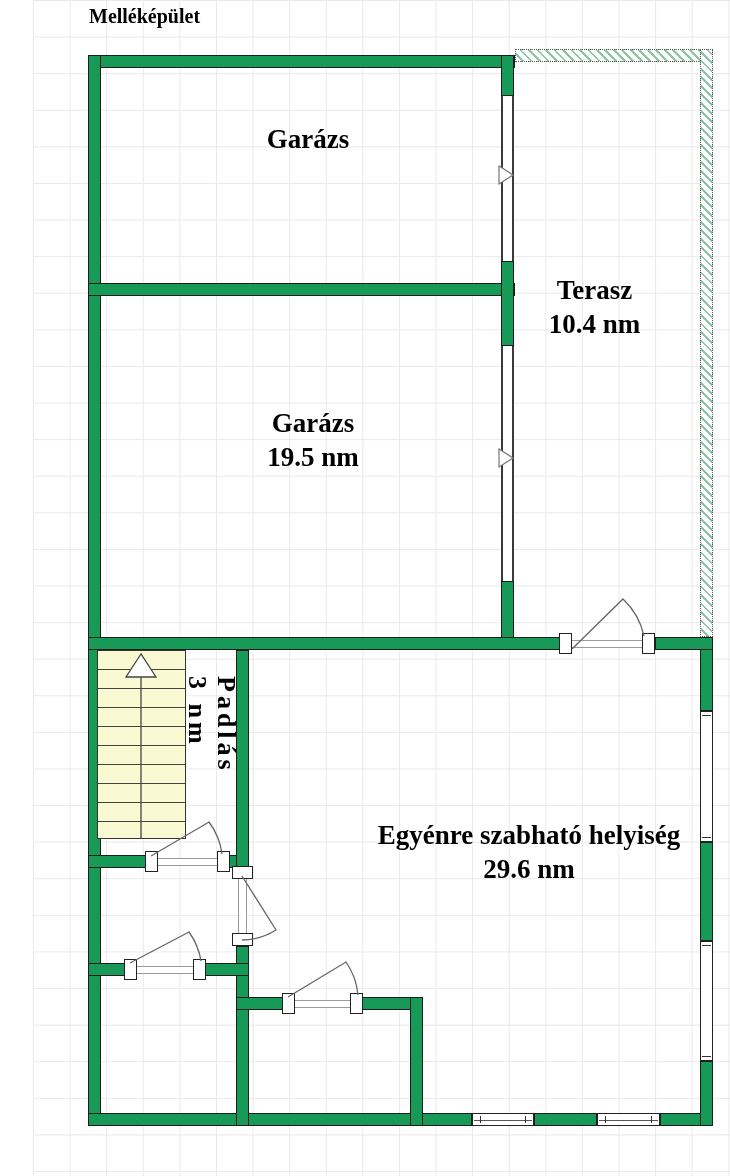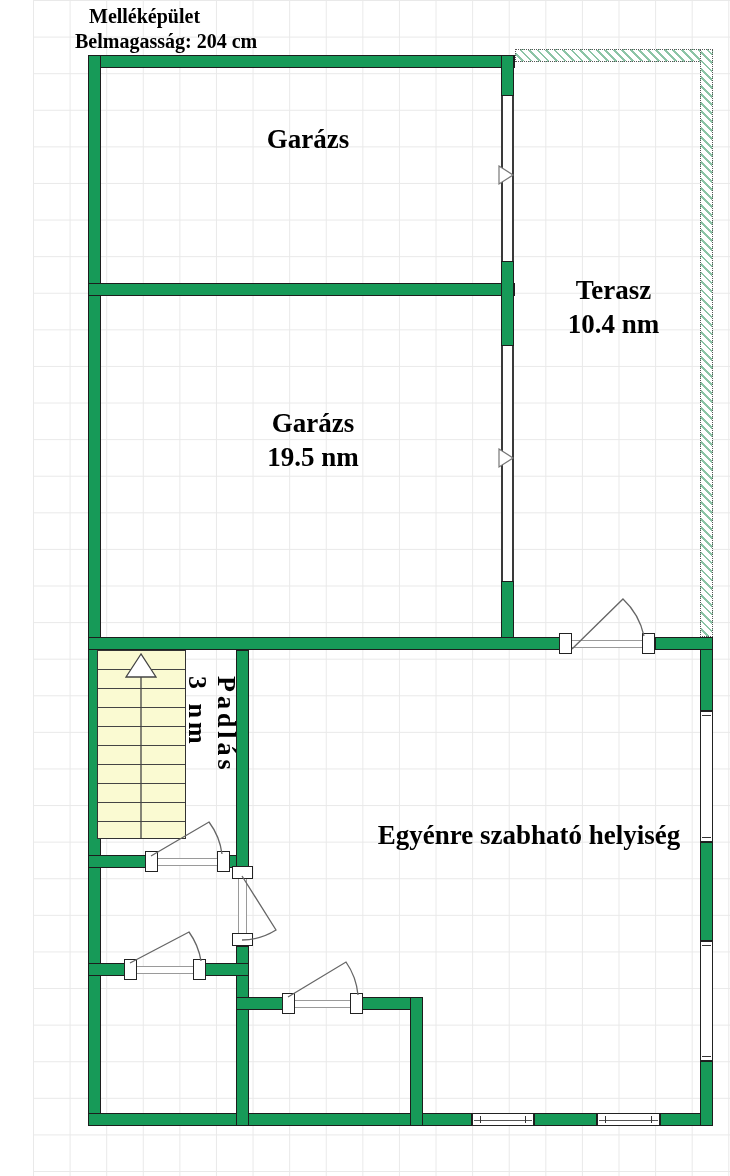--- a/index.html
+++ b/index.html
@@ -129,39 +129,39 @@
       <path d="M108,654 L93,677 L123,677 Z" fill="#fff" stroke="#444" stroke-width="1.3"></path>
     </g>
     <g fill="#fff" stroke="#777" stroke-width="1.2">
       <path d="M466,166 L480,175 L466,184 Z"></path>
       <path d="M466,449 L480,458 L466,467 Z"></path>
     </g>
   </svg>
 
   <div class="plan-title">
     <div class="l1">Melléképület</div>
-    <div class="l2">Belmagasság: 204 cm</div>
   </div>
 
   <div class="room-label" style="left:180px;top:122px;width:190px;">
     <div>Garázs</div>
   </div>
 
-  <div class="room-label" style="left:498px;top:273px;width:165px;">
+  <div class="room-label" style="left:479px;top:273px;width:165px;">
     <div>Terasz</div>
     <div>10.4 nm</div>
   </div>
 
   <div class="room-label" style="left:185px;top:406px;width:190px;">
     <div>Garázs</div>
     <div>19.5 nm</div>
   </div>
 
   <div class="attic-label">
     <div>Padlás</div>
     <div>3 nm</div>
   </div>
 
   <div class="room-label" style="left:316px;top:818px;width:360px;">
     <div>Egyénre szabható helyiség</div>
+    <div>29.6 nm</div>
   </div>
 
 </div>
 
 </body></html>

